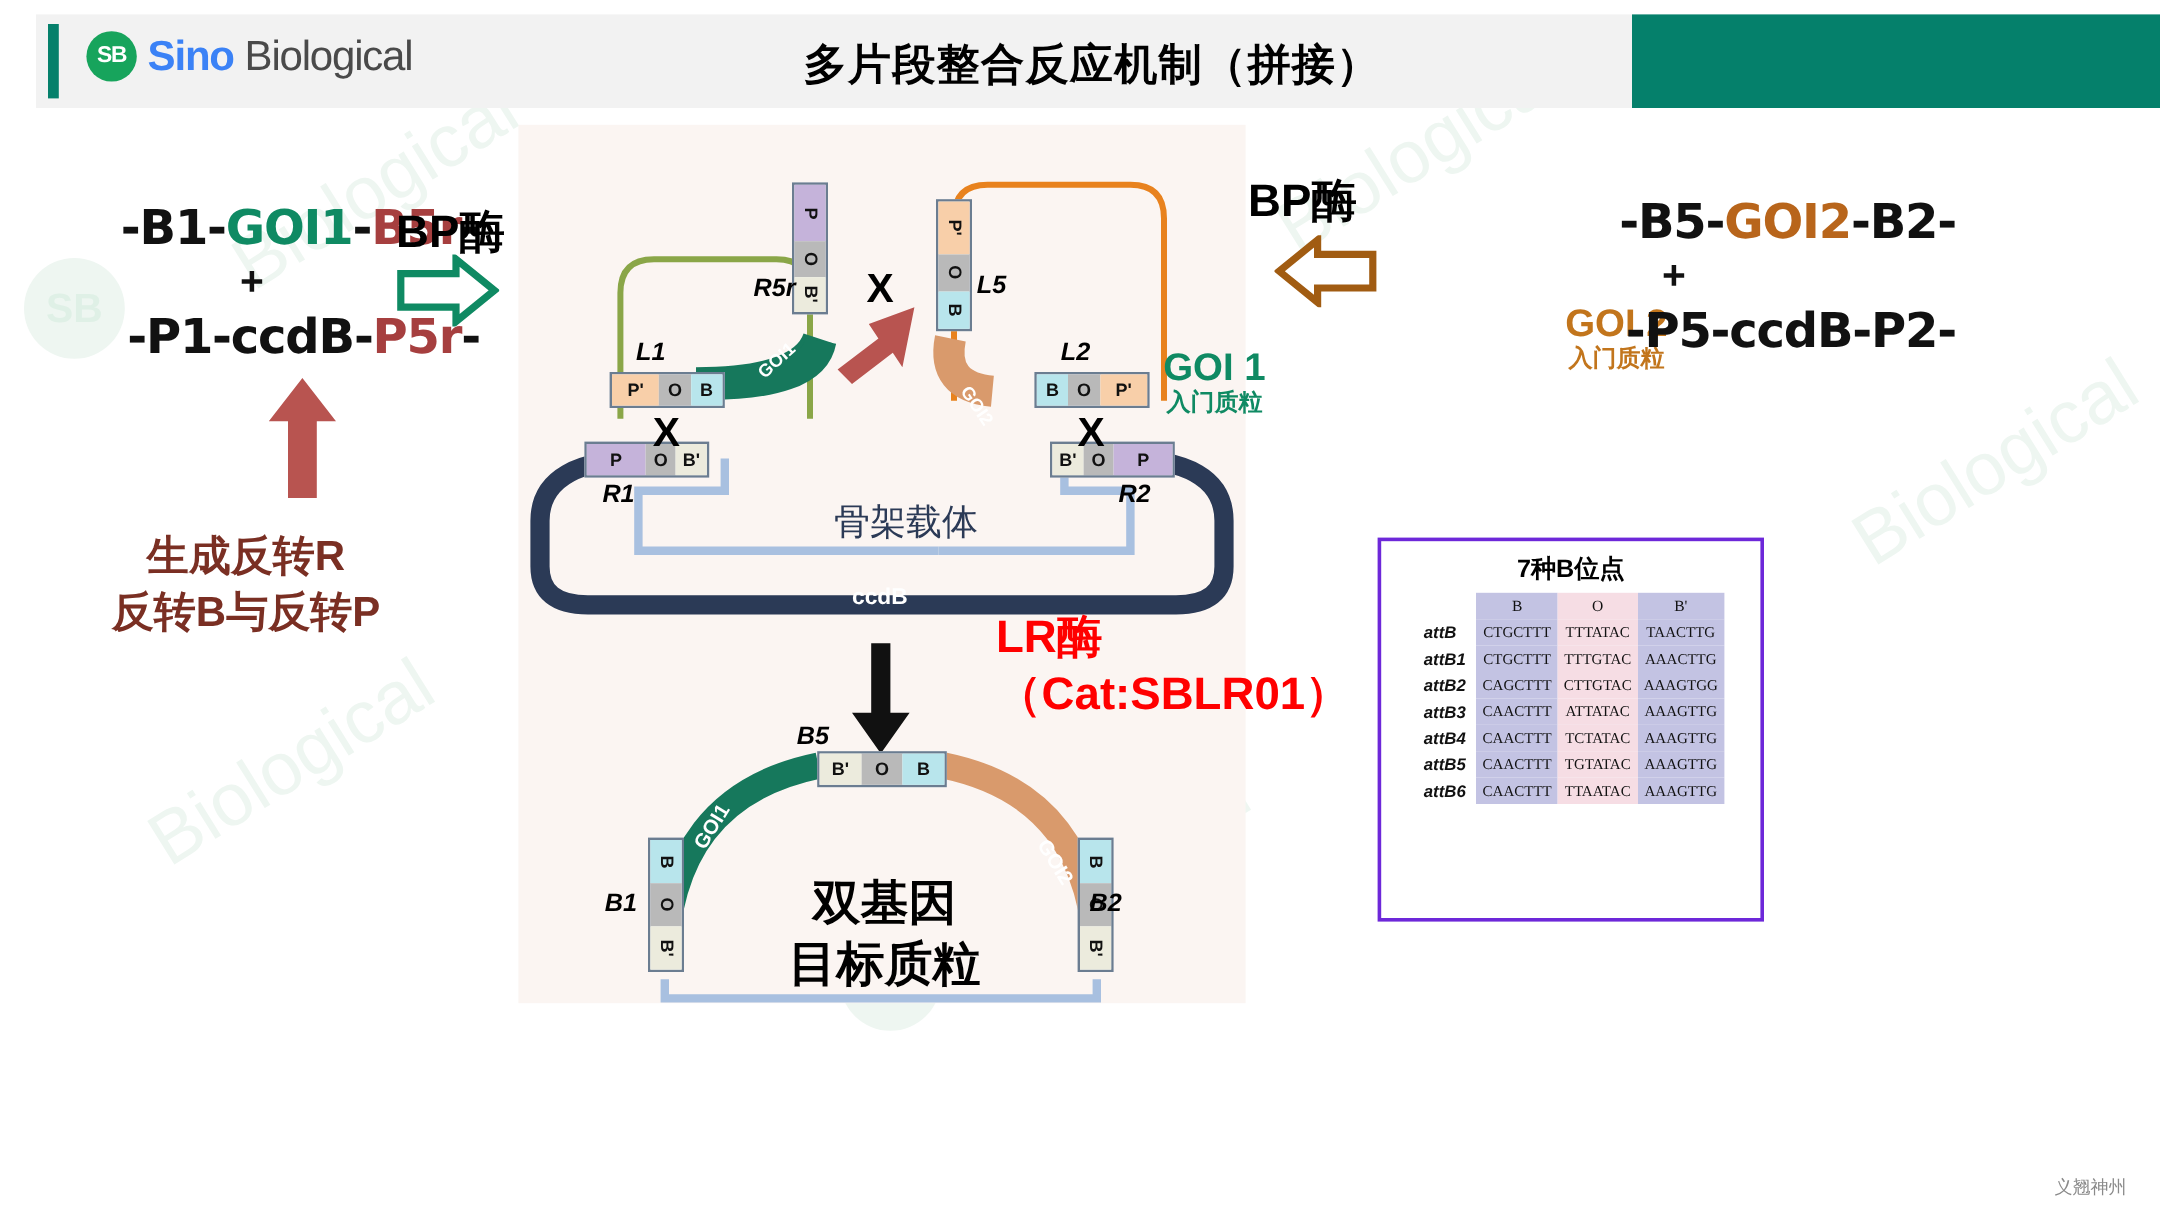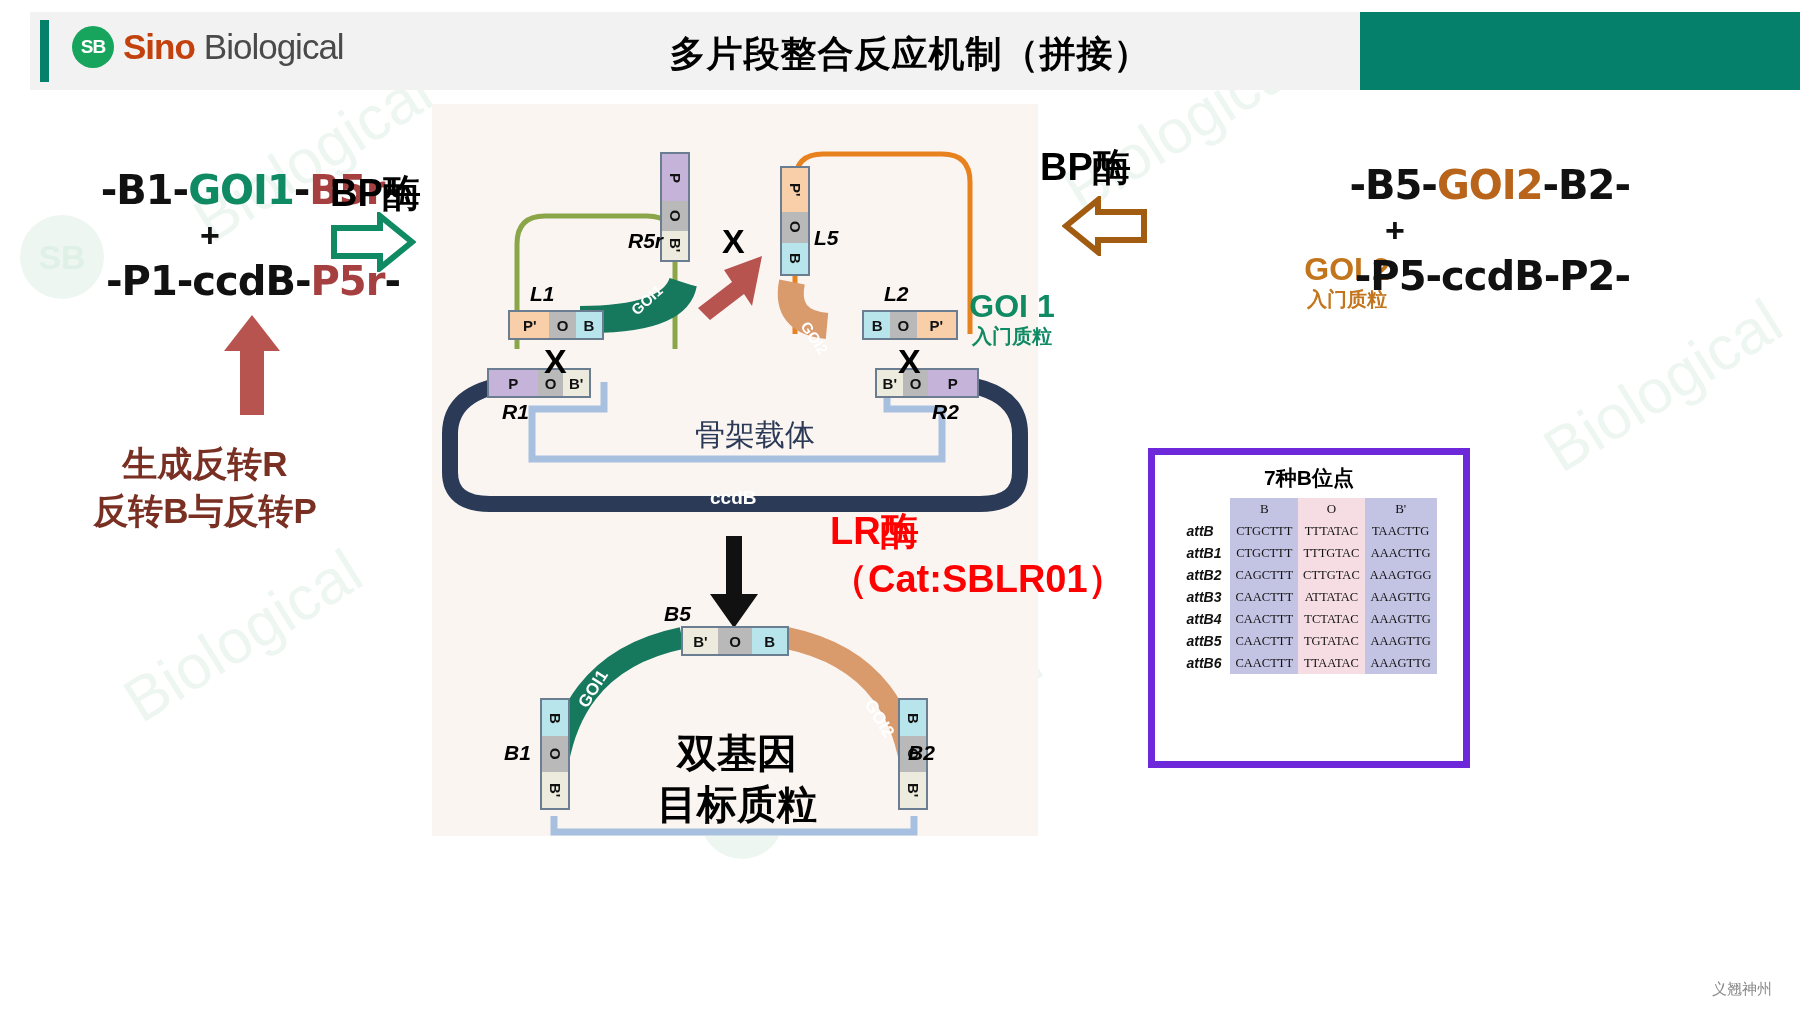--- a/index.html
+++ b/index.html
@@ -35,21 +35,21 @@
     position: absolute; left: 72px; top: 14px;
     display: flex; align-items: center; gap: 9px;
   }
   #logo-mark {
     width: 42px; height: 42px; border-radius: 50%;
     background: #17a45c;
     display: flex; align-items: center; justify-content: center;
     color: #fff; font-weight: bold; font-size: 19px;
     letter-spacing: -1px;
   }
-  #logo-sino { font-size: 35px; font-weight: bold; color: #c2410c; letter-spacing: -1px; }
+  #logo-sino { font-size: 35px; font-weight: bold; color: #3b82f6; letter-spacing: -1px; }
   #logo-bio  { font-size: 35px; font-weight: 400; color: #4a4a4a; letter-spacing: -1px; }
   #header-title {
     position: absolute; left: 560px; top: 18px;
     width: 700px; text-align: center;
     font-size: 36px; font-weight: bold; color: #000;
     letter-spacing: 1px;
   }
 
   
   .wm {
@@ -173,21 +173,21 @@
   }
   #lr-label {
     position: absolute; left: 810px; top: 508px; z-index: 5;
     font-size: 38px; font-weight: bold; color: #ff0000; line-height: 1.25;
   }
 
   
   #table-box {
     position: absolute; left: 1148px; top: 448px;
     width: 322px; height: 320px;
-    border: 7px solid #6d28d9; background: #fff;
+    border: 3px solid #6d28d9; background: #fff;
     z-index: 3;
   }
   #table-title {
     text-align: center; font-size: 21px; font-weight: bold; color: #000;
     margin-top: 9px;
   }
   #att-table {
     border-collapse: collapse; margin: 6px auto 0 auto;
     font-family: "Liberation Serif", serif;
   }

